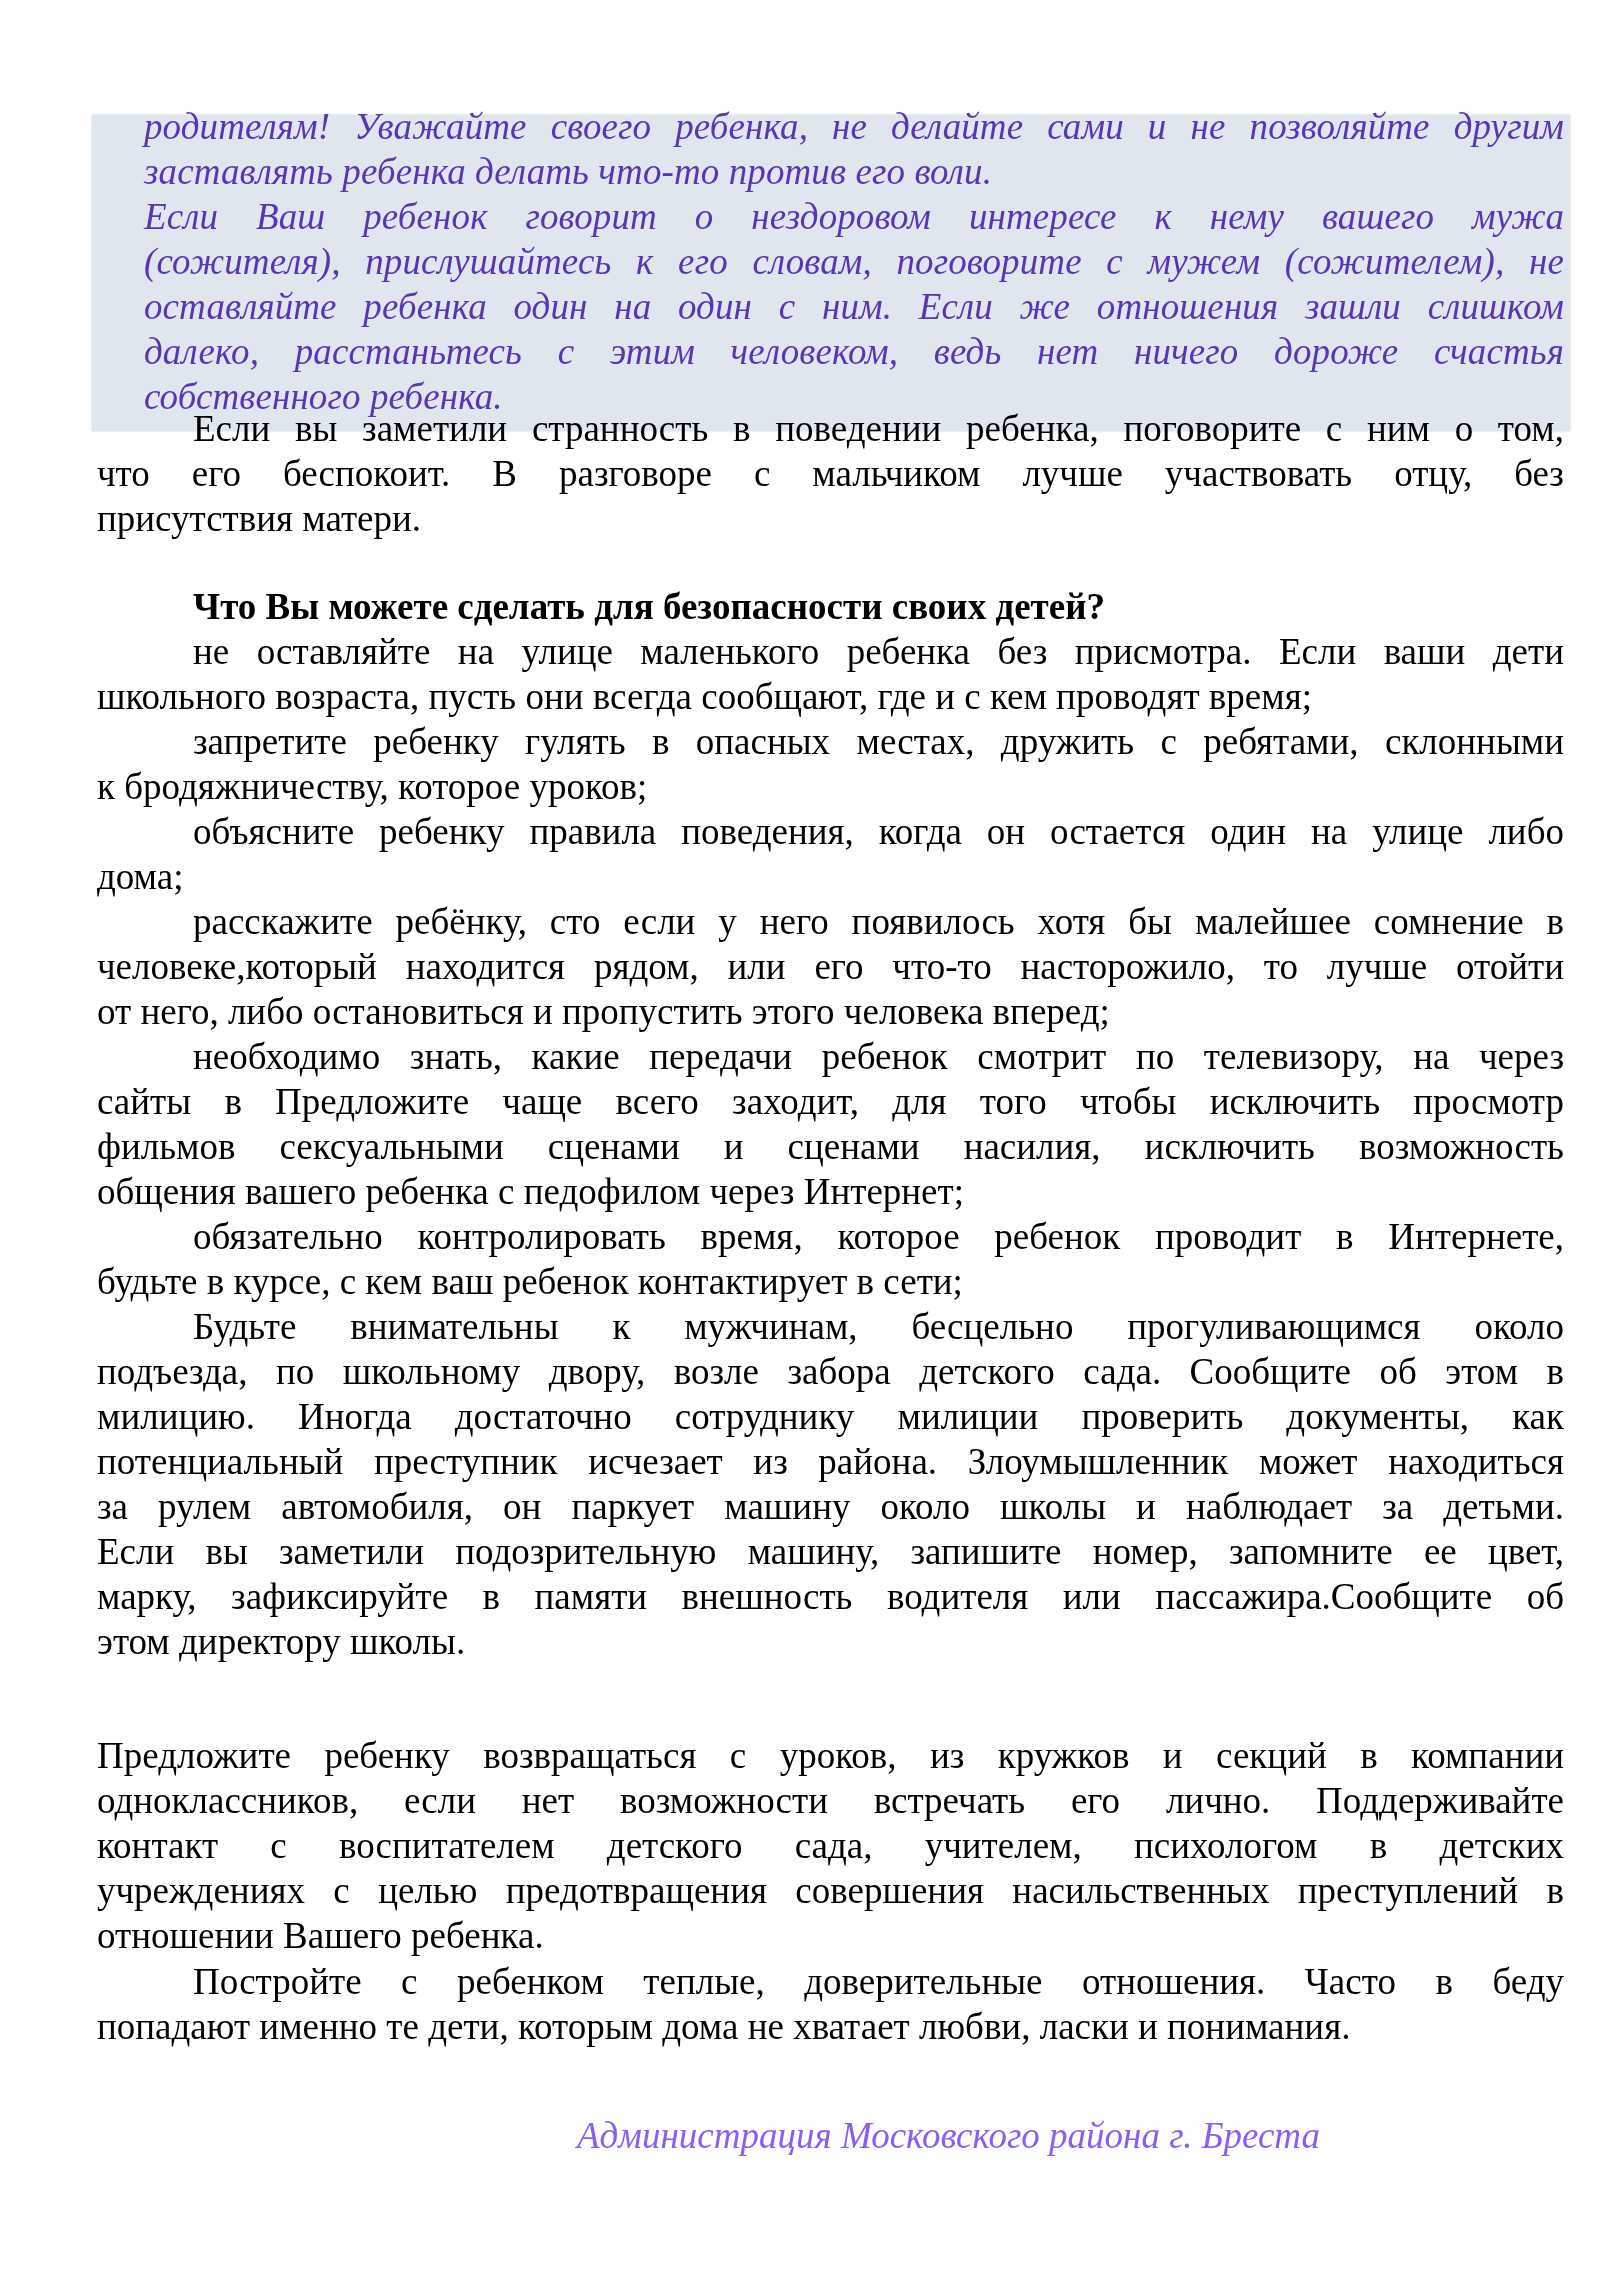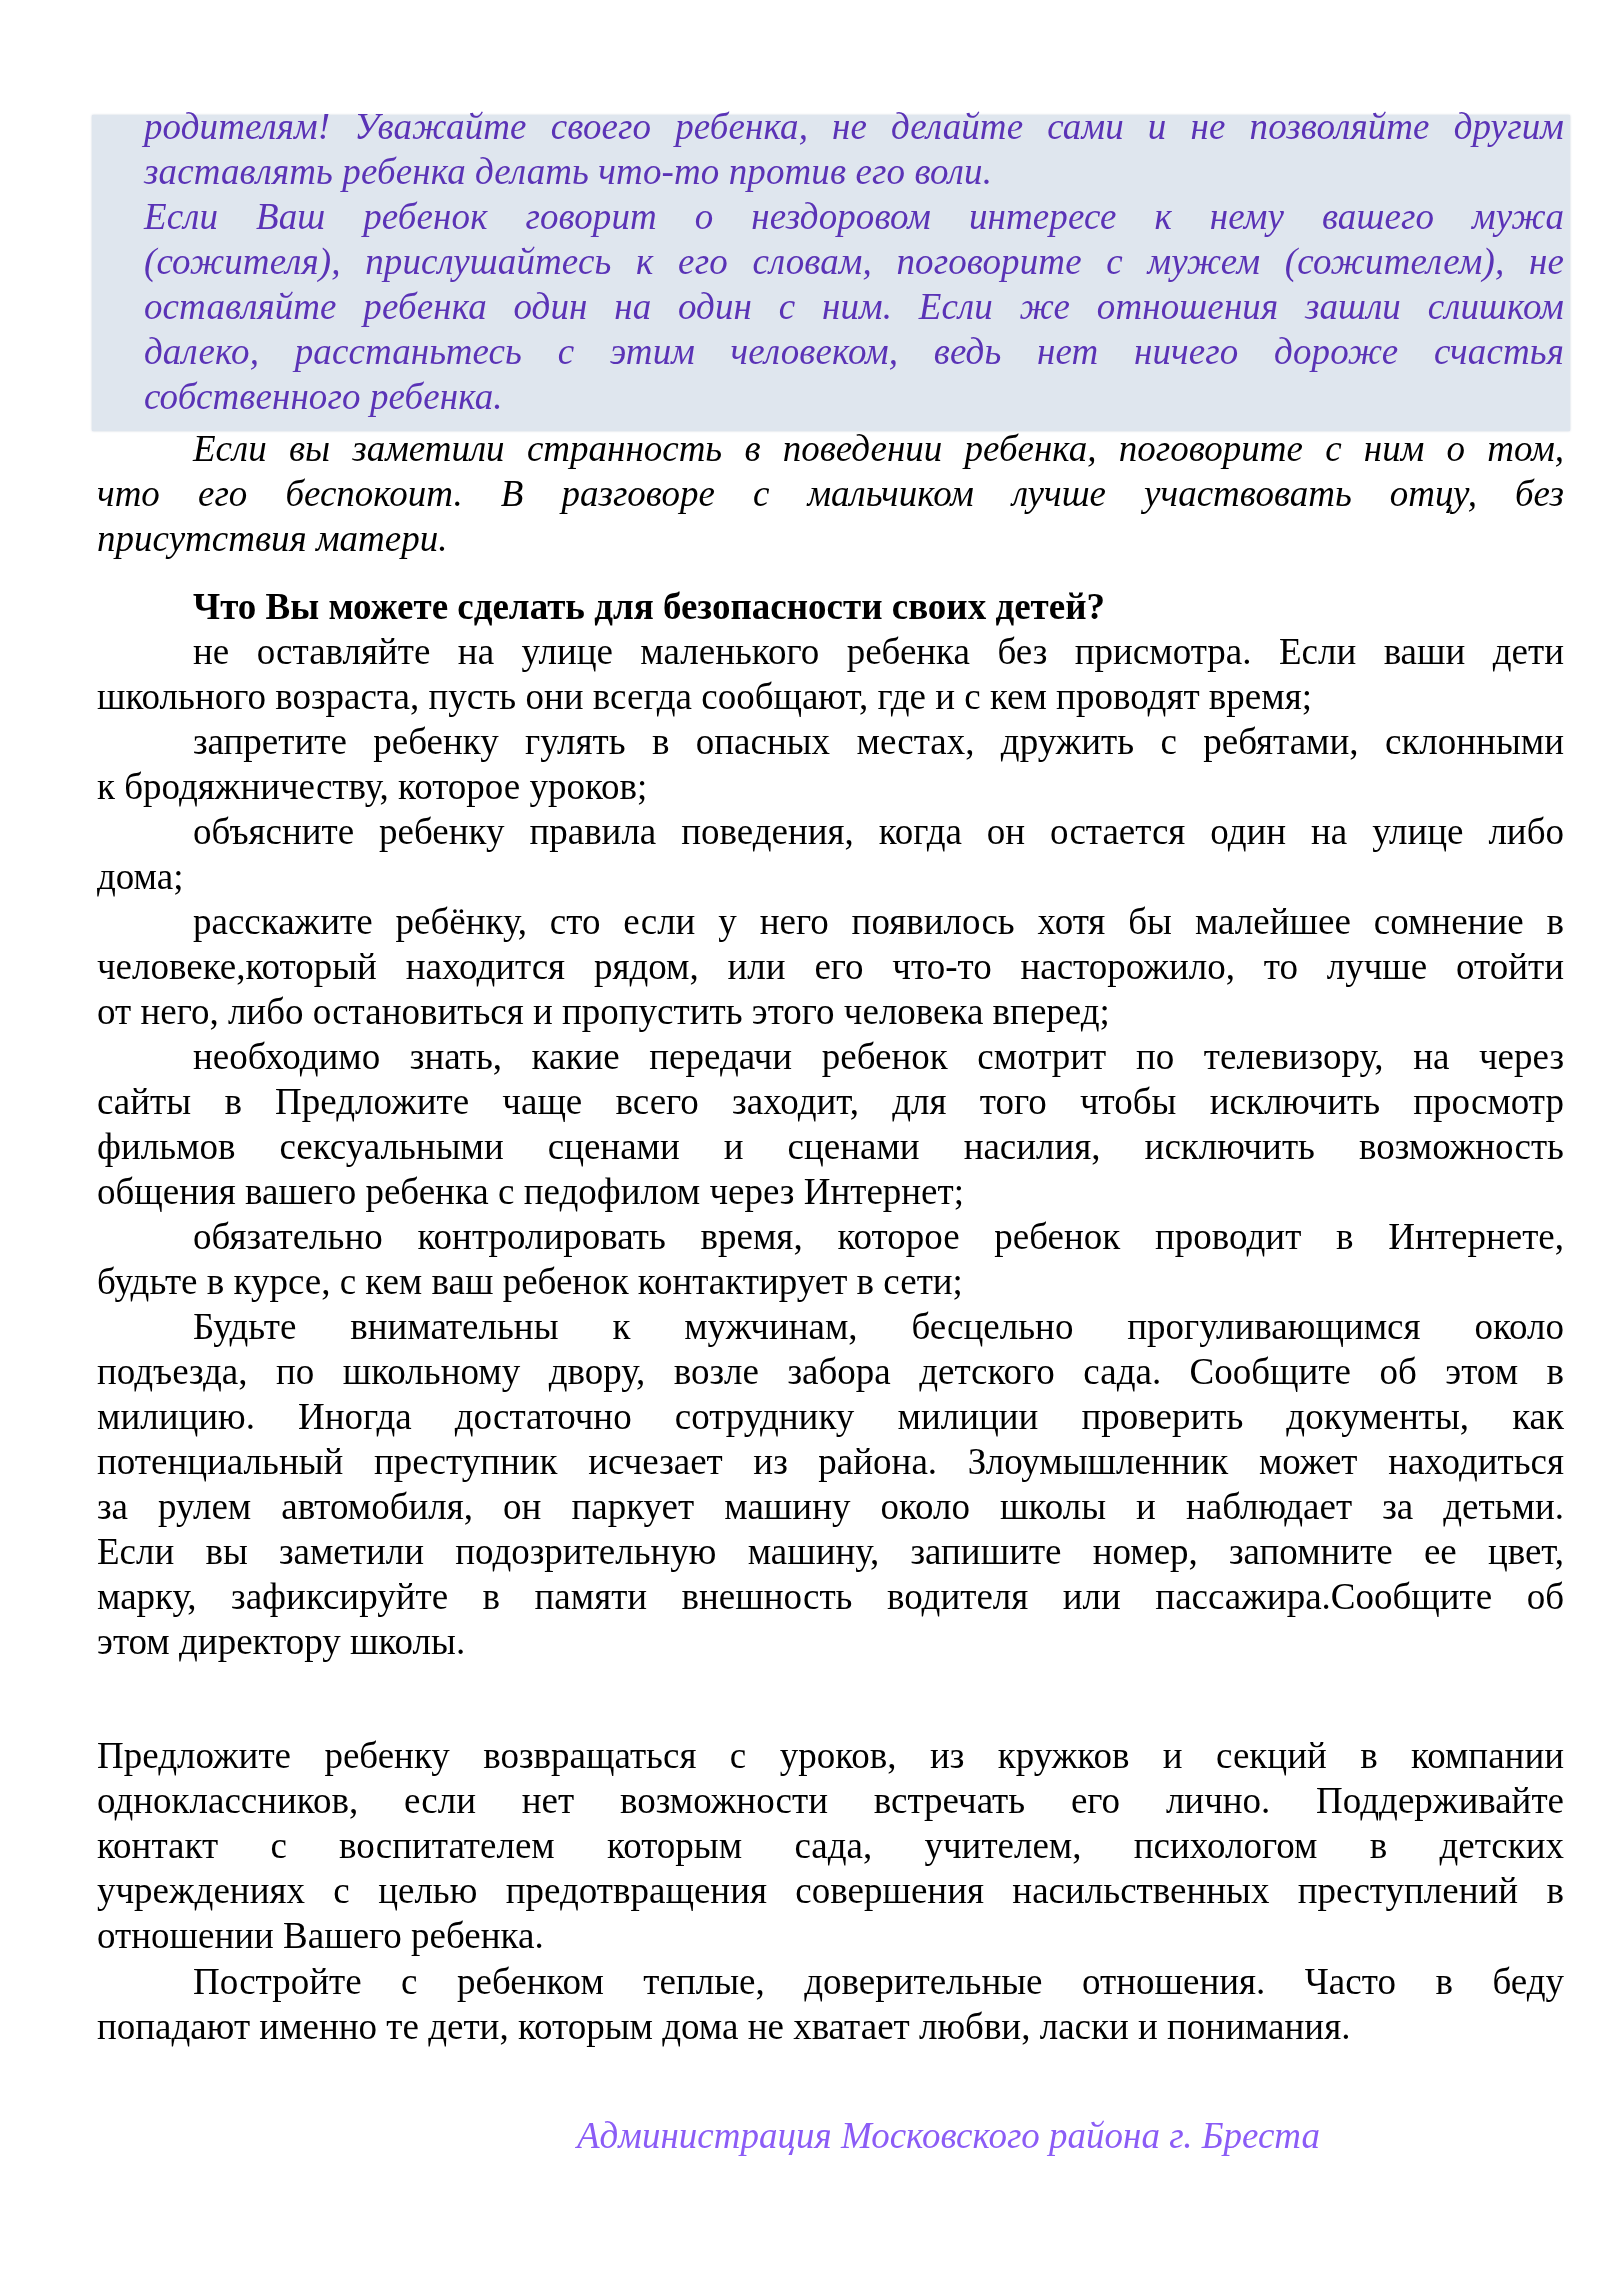--- a/index.html
+++ b/index.html
@@ -51,21 +51,21 @@
   <div class="block callout-block" style="top:104px;">
     <span class="line">родителям! Уважайте своего ребенка, не делайте сами и не позволяйте другим</span>
     <span class="line last">заставлять ребенка делать что-то против его воли.</span>
     <span class="line">Если Ваш ребенок говорит о нездоровом интересе к нему вашего мужа</span>
     <span class="line">(сожителя), прислушайтесь к его словам, поговорите с мужем (сожителем), не</span>
     <span class="line">оставляйте ребенка один на один с ним. Если же отношения зашли слишком</span>
     <span class="line">далеко, расстаньтесь с этим человеком, ведь нет ничего дороже счастья</span>
     <span class="line last">собственного ребенка.</span>
   </div>
 
-  <div class="block" style="top:426px;font-style:italic;">
+  <div class="block" style="top:406px;">
     <span class="line indent">Если вы заметили странность в поведении ребенка, поговорите с ним о том,</span>
     <span class="line">что его беспокоит. В разговоре с мальчиком лучше участвовать отцу, без</span>
     <span class="line last">присутствия матери.</span>
   </div>
 
   <div class="block" style="top:584px;">
     <span class="line last indent heading">Что Вы можете сделать для безопасности своих детей?</span>
   </div>
 
   <div class="block" style="top:629px;">
@@ -104,21 +104,21 @@
       <span class="line">за рулем автомобиля, он паркует машину около школы и наблюдает за детьми.</span>
       <span class="line">Если вы заметили подозрительную машину, запишите номер, запомните ее цвет,</span>
       <span class="line">марку, зафиксируйте в памяти внешность водителя или пассажира.Сообщите об</span>
       <span class="line last">этом директору школы.</span>
     </div>
   </div>
 
   <div class="block" style="top:1733px;">
     <span class="line">Предложите ребенку возвращаться с уроков, из кружков и секций в компании</span>
     <span class="line">одноклассников, если нет возможности встречать его лично. Поддерживайте</span>
-    <span class="line">контакт с воспитателем которым сада, учителем, психологом в детских</span>
+    <span class="line">контакт с воспитателем детского сада, учителем, психологом в детских</span>
     <span class="line">учреждениях с целью предотвращения совершения насильственных преступлений в</span>
     <span class="line last">отношении Вашего ребенка.</span>
   </div>
 
   <div class="block" style="top:1959px;">
     <span class="line indent">Постройте с ребенком теплые, доверительные отношения. Часто в беду</span>
     <span class="line last">попадают именно те дети, которым дома не хватает любви, ласки и понимания.</span>
   </div>
 
   <div class="signature">Администрация Московского района г. Бреста</div>

